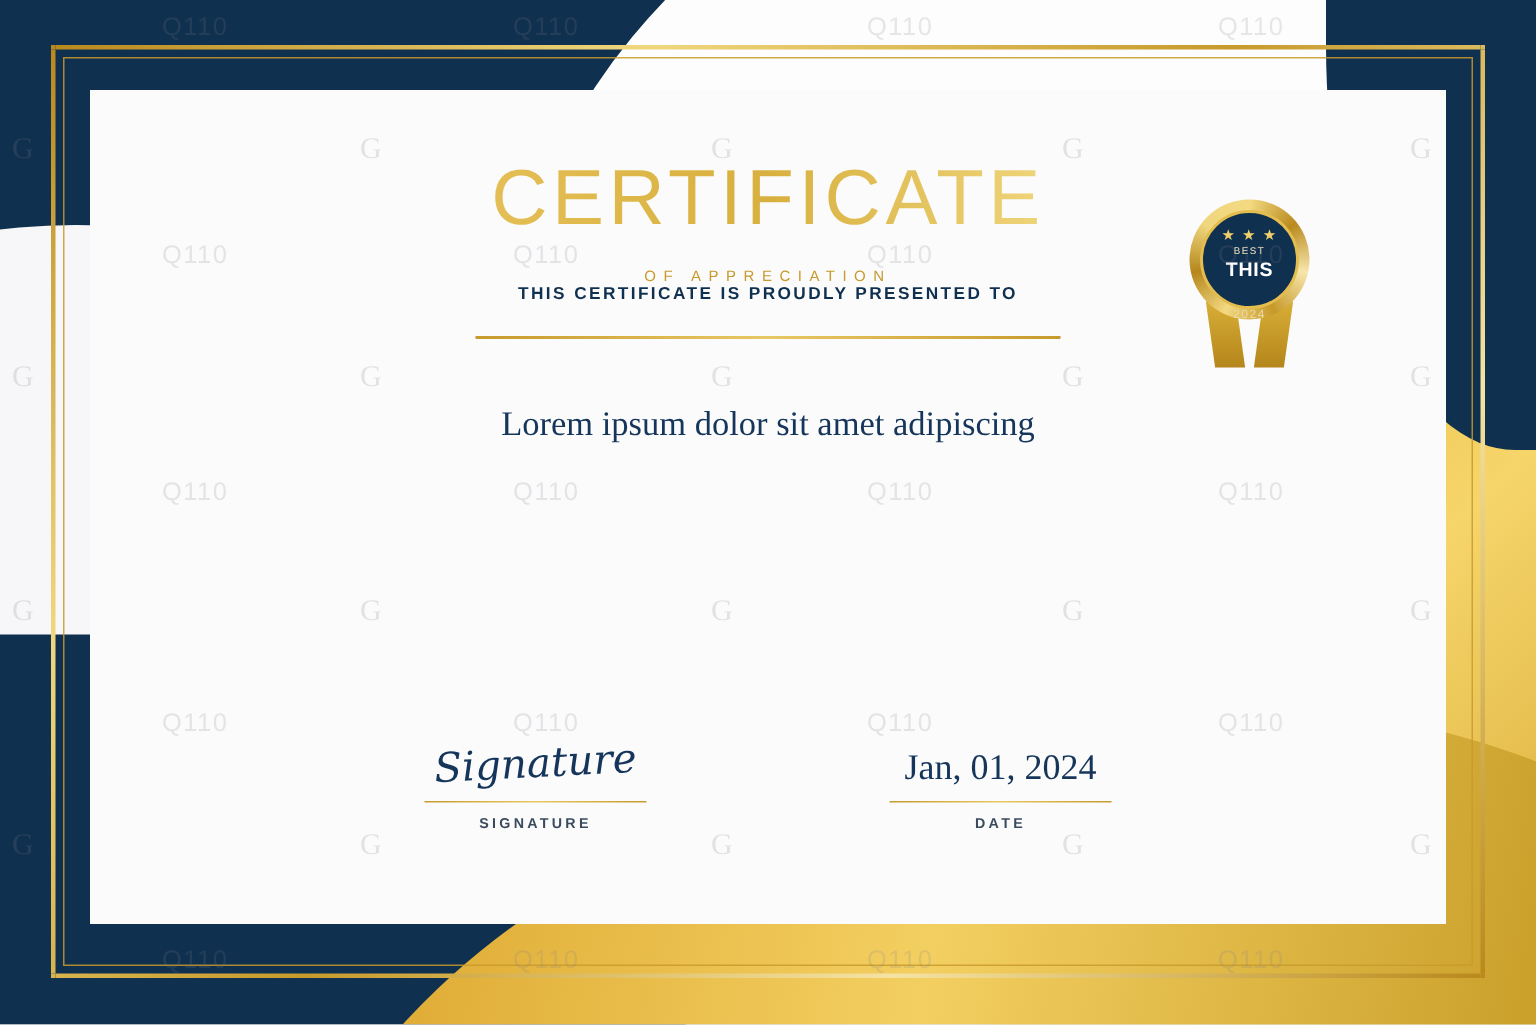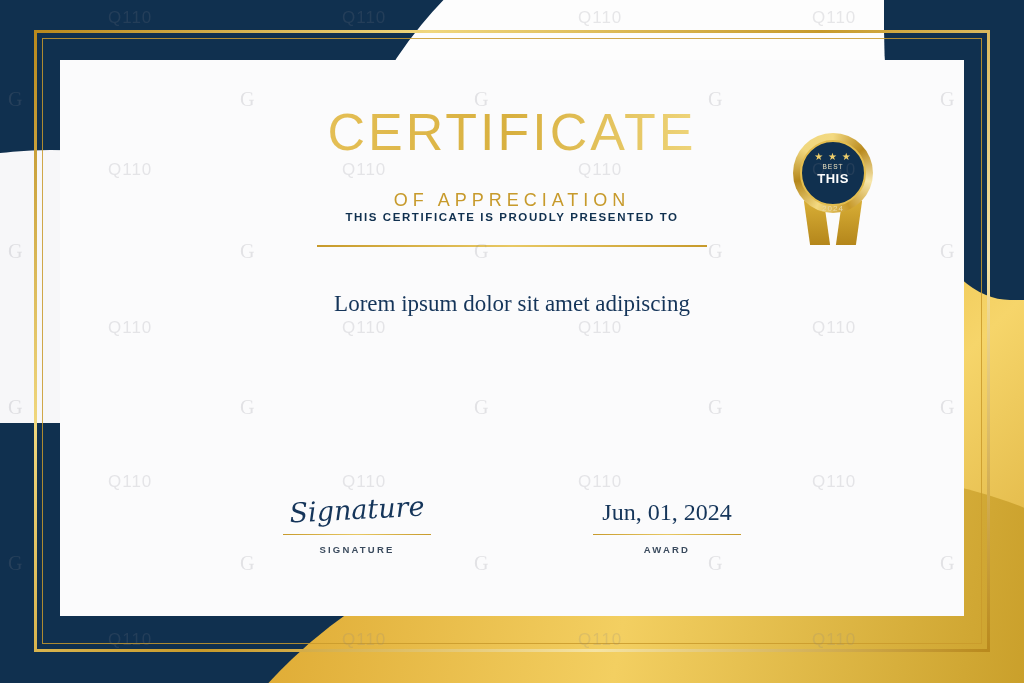--- a/index.html
+++ b/index.html
@@ -107,22 +107,22 @@
     font-size: 52px;
     letter-spacing: 3px;
     font-weight: 400;
     background: linear-gradient(90deg,#c79a2b 0%, #e7c25a 25%, #d8b03f 50%, #f0d77e 72%, #c79a2b 100%);
     -webkit-background-clip: text;
     background-clip: text;
     color: transparent;
     font-family: "Liberation Sans", sans-serif;
   }
   .cert-subtitle {
-    margin-top: 28px;
-    font-size: 18px;
+    margin-top: 17px;
+    font-size: 10px;
     letter-spacing: 5px;
     color: #c79a2b;
     font-weight: 500;
   }
   .presented-to {
     font-size: 11.5px;
     letter-spacing: 1.6px;
     color: #10304f;
     font-weight: 700;
   }
@@ -283,23 +283,23 @@
     <div class="rule-gold"></div>
     <div class="subject">Lorem ipsum dolor sit amet adipiscing</div>
 
     <div class="sign-row">
       <div class="sign-col">
         <div class="sign-script">Signature</div>
         <div class="sign-line"></div>
         <div class="sign-label">SIGNATURE</div>
       </div>
       <div class="sign-col">
-        <div class="date-value">Jun, 01, 2024</div>
+        <div class="date-value">Jan, 01, 2024</div>
         <div class="sign-line"></div>
-        <div class="sign-label">AWARD</div>
+        <div class="sign-label">DATE</div>
       </div>
     </div>
   </div>
 
   <div class="seal">
     <div class="seal-ribbon-l"></div>
     <div class="seal-ribbon-r"></div>
     <div class="seal-disc-outer"></div>
     <div class="seal-disc-inner">
       <div class="seal-stars">★ ★ ★</div>

